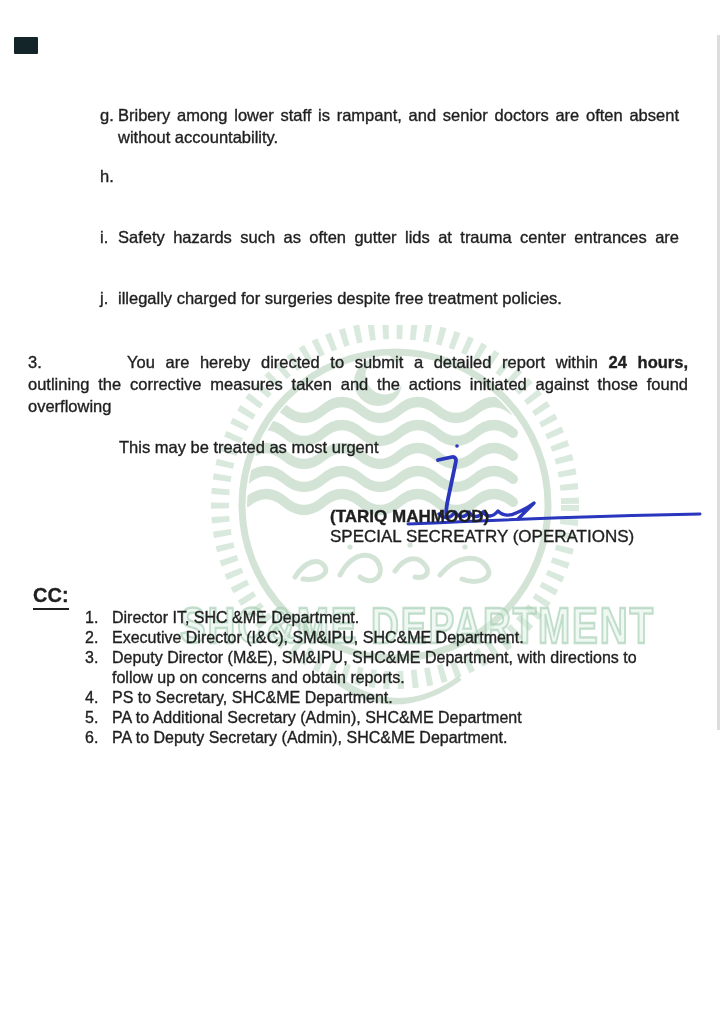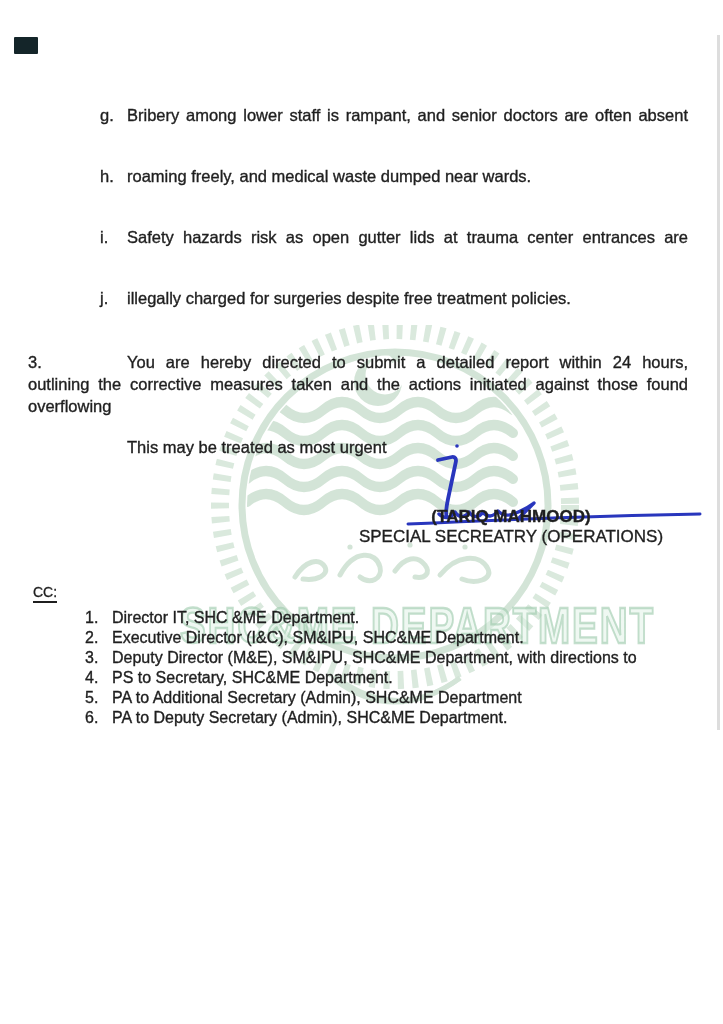--- a/index.html
+++ b/index.html
@@ -6,33 +6,33 @@
   .page{
     position:relative;width:723px;height:1024px;background:#ffffff;
     margin:0 auto;overflow:hidden;
     font-family:"Liberation Sans", sans-serif;color:#1f1f1f;
   }
   .abs{position:absolute;}
   .doc-text{font-size:16.5px;line-height:22px;-webkit-text-stroke:0.35px currentColor;}
   
   .list-item{left:100px;width:588px;}
   .item-label{position:absolute;left:0;top:0;}
-  .item-lines{margin-left:27px;width:561px;}
+  .item-lines{margin-left:18px;width:561px;}
   .jline{text-align:justify;text-align-last:justify;}
   
   .para3{left:28px;width:660px;}
   .para3-num{position:absolute;left:0;top:0;}
   .p3l1{padding-left:99px;text-align:justify;text-align-last:justify;}
   .p3l2{text-align:justify;text-align-last:justify;}
-  .bold{font-weight:normal;}
+  .bold{font-weight:bold;}
   
-  .sig-block{left:330px;top:507px;width:362px;text-align:center;font-size:17px;line-height:19.5px;-webkit-text-stroke:0.35px currentColor;}
+  .sig-block{left:330px;top:507px;width:362px;font-size:17px;line-height:19.5px;-webkit-text-stroke:0.35px currentColor;}
   .sig-name{font-weight:bold;}
   
-  .cc-heading{left:33px;top:584px;font-size:14px;font-weight:normal;
+  .cc-heading{left:33px;top:584px;font-size:20px;font-weight:bold;
     border-bottom:2.2px solid #1f1f1f;padding-bottom:1px;-webkit-text-stroke:0.3px currentColor;}
   .cc-list{left:85px;top:608px;width:610px;}
   .cc-row{position:relative;height:20px;font-size:16px;line-height:20px;-webkit-text-stroke:0.35px currentColor;}
   .cc-num{position:absolute;left:0;top:0;}
   .cc-text{display:block;margin-left:27px;white-space:nowrap;}
   
   .crest{left:200px;top:325px;opacity:0.9;pointer-events:none;}
   .wm-text{
     left:180px;top:598px;width:420px;
     font-size:42px;font-weight:bold;letter-spacing:2px;white-space:nowrap;
@@ -99,55 +99,55 @@
 
   <div class="abs corner-mark"></div>
   <div class="abs edge-line"></div>
 
   <div class="content">
 
     <div class="abs doc-text list-item" style="top:104px;">
       <span class="item-label">g.</span>
       <div class="item-lines">
         <div class="jline">Bribery among lower staff is rampant, and senior doctors are often absent</div>
+        <div>without accountability.</div>
       </div>
     </div>
 
     <div class="abs doc-text list-item" style="top:165px;">
       <span class="item-label">h.</span>
       <div class="item-lines">
-        <div>roaming freely, and medical waste dumped near wards.</div>
       </div>
     </div>
 
     <div class="abs doc-text list-item" style="top:226px;">
       <span class="item-label">i.</span>
       <div class="item-lines">
-        <div class="jline">Safety hazards risk as open gutter lids at trauma center entrances are</div>
+        <div class="jline">Safety hazards such as often gutter lids at trauma center entrances are</div>
       </div>
     </div>
 
     <div class="abs doc-text list-item" style="top:287px;">
       <span class="item-label">j.</span>
       <div class="item-lines">
         <div>illegally charged for surgeries despite free treatment policies.</div>
       </div>
     </div>
 
     <div class="abs doc-text para3" style="top:351px;">
       <span class="para3-num">3.</span>
       <div class="p3l1">
         <span>You are hereby directed to submit a detailed report within</span>
         <span class="bold">24 hours,</span>
       </div>
       <div class="p3l2">outlining the corrective measures taken and the actions initiated against those found</div>
       <div>overflowing</div>
     </div>
 
-    <div class="abs doc-text" style="left:127px;top:436px;">This may be treated as most urgent</div>
+    <div class="abs doc-text" style="left:119px;top:436px;">This may be treated as most urgent</div>
 
     <svg class="abs" style="left:395px;top:440px;" width="315" height="95" viewBox="0 0 315 95">
       <g fill="none" stroke="#2936bd" stroke-linecap="round" stroke-linejoin="round">
         <circle cx="62" cy="6" r="1.8" fill="#2936bd" stroke="none"></circle>
         <path stroke-width="3.8" d="M43,20 l14,-3 c3,-0.5 4.5,2 3.8,5 l-8,38 c-2,10 -2.5,14 -1,17"></path>
         <path stroke-width="3.4" d="M44,74 c6,6 12,4 16,-2 c4,6 10,6 14,0 c4,6 10,6 14,0 c4,6 10,5 15,-1 c5,5 12,5 18,2 c8,-3 14,-7 18,-10 l-16,16"></path>
         <path stroke-width="3" d="M13,84 C 100,80 200,76 305,74"></path>
       </g>
     </svg>
 
@@ -165,20 +165,23 @@
       </div>
       <div class="cc-row">
         <span class="cc-num">2.</span>
         <span class="cc-text">Executive Director (I&amp;C), SM&amp;IPU, SHC&amp;ME Department.</span>
       </div>
       <div class="cc-row">
         <span class="cc-num">3.</span>
         <span class="cc-text">Deputy Director (M&amp;E), SM&amp;IPU, SHC&amp;ME Department, with directions to</span>
       </div>
       <div class="cc-row">
+        <span class="cc-text">follow up on concerns and obtain reports.</span>
+      </div>
+      <div class="cc-row">
         <span class="cc-num">4.</span>
         <span class="cc-text">PS to Secretary, SHC&amp;ME Department.</span>
       </div>
       <div class="cc-row">
         <span class="cc-num">5.</span>
         <span class="cc-text">PA to Additional Secretary (Admin), SHC&amp;ME Department</span>
       </div>
       <div class="cc-row">
         <span class="cc-num">6.</span>
         <span class="cc-text">PA to Deputy Secretary (Admin), SHC&amp;ME Department.</span>

